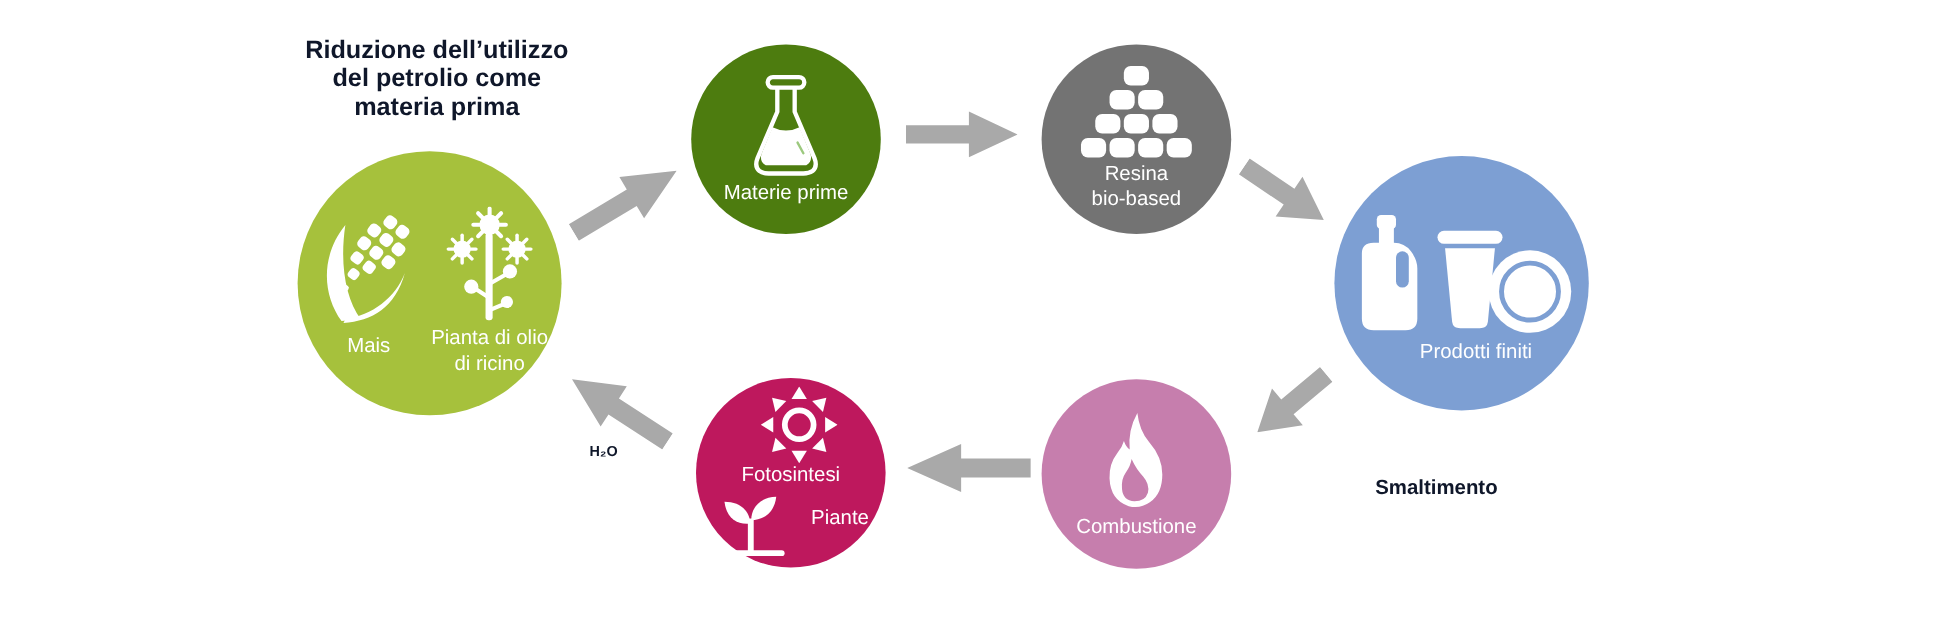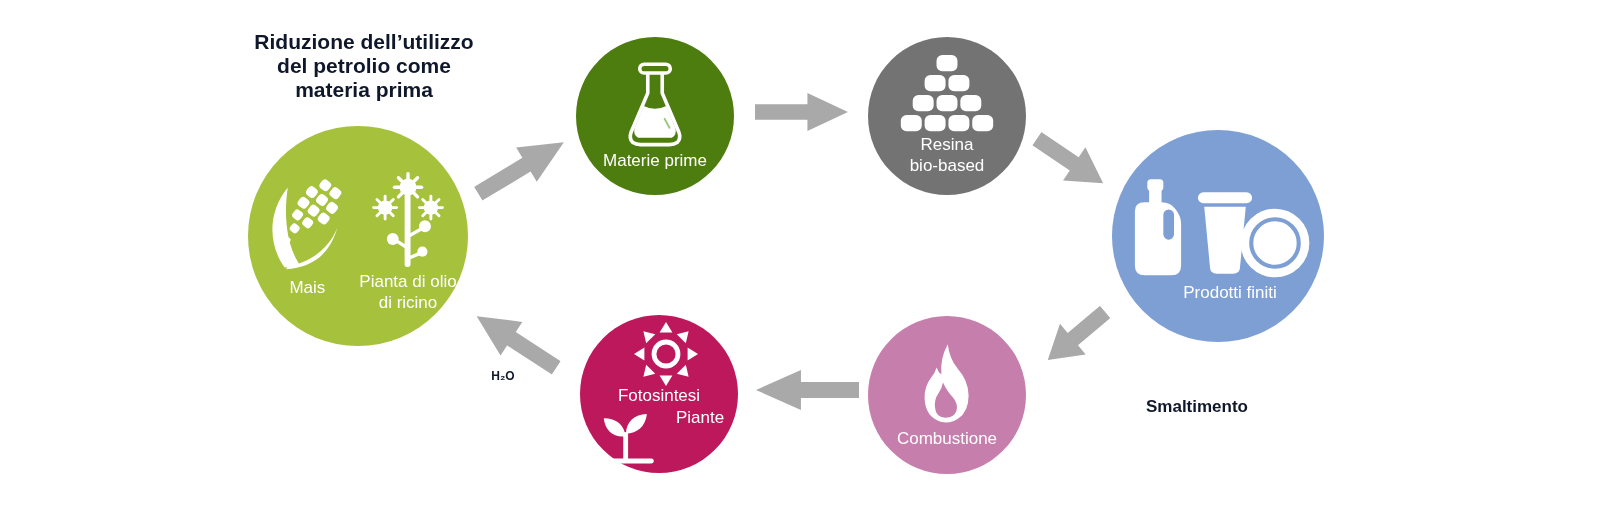--- a/index.html
+++ b/index.html
@@ -27,21 +27,21 @@
 
   .c-flask{left:576px;top:37px;width:158px;height:158px;background:#4d7c0f;}
   .c-resin{left:868px;top:37px;width:158px;height:158px;background:#737373;}
   .c-blue{left:1112px;top:130px;width:212px;height:212px;background:#7d9fd3;}
   .c-pink{left:868px;top:316px;width:158px;height:158px;background:#c67ead;}
   .c-orange{left:580px;top:315px;width:158px;height:158px;background:#be185d;}
 
   .c-blue .icons{display:flex;align-items:flex-end;margin-top:10px;}
   .c-blue .lbl{margin-top:4px;margin-left:24px;}
 
-  .c-orange .bottomrow{display:flex;align-items:flex-start;gap:18px;margin-top:2px;}
+  .c-orange .bottomrow{display:flex;align-items:center;gap:18px;margin-top:2px;}
   .c-orange .bottomrow .lbl{margin-bottom:10px;}
 
   .arrow{position:absolute;fill:#a9a9a9;}
   .a1{left:471px;top:146px;transform:rotate(-31deg);}
   .a2{left:755px;top:91px;}
   .a3{left:1030px;top:139px;transform:rotate(34deg);}
   .a4{left:1039px;top:314px;transform:rotate(140deg);}
   .a5{left:756px;top:368px;transform:rotate(180deg);}
   .a6{left:469px;top:320px;transform:rotate(-147deg);}
 

